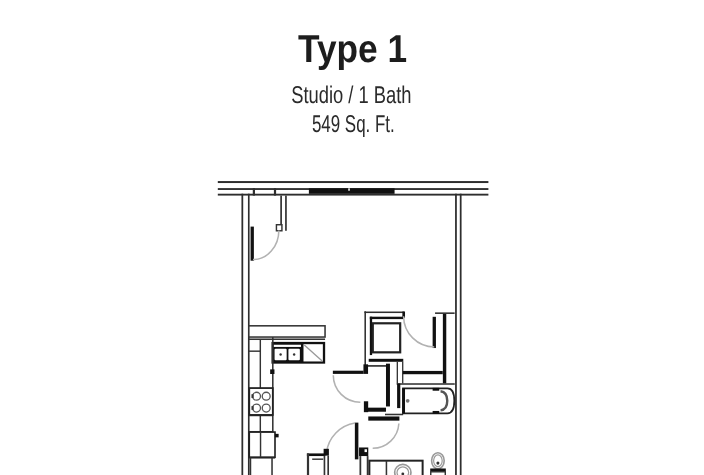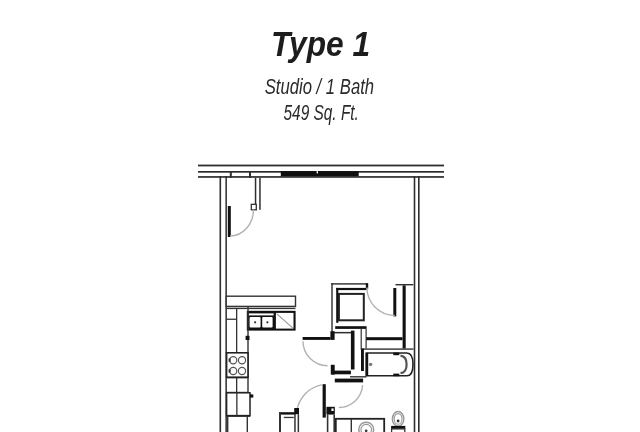--- a/index.html
+++ b/index.html
@@ -1,16 +1,16 @@
 <!DOCTYPE html>
 <html><head>
 <meta charset="utf-8">
 <style>
   html,body{margin:0;padding:0;background:#ffffff;}
-  #page{position:relative;width:640px;height:432px;background:#ffffff;overflow:hidden;font-style:italic;}
+  #page{position:relative;width:640px;height:432px;background:#ffffff;overflow:hidden;}
   svg{position:absolute;left:0;top:0;}
   text{font-family:"Liberation Sans",sans-serif;}
 </style>
 </head>
 <body>
 <div id="page">
 <svg width="640" height="432" viewBox="0 0 640 432">
 
   <text x="320.5" y="56.4" font-size="35.5" font-weight="bold" fill="#1d1d1d" text-anchor="middle" textLength="99.2" lengthAdjust="spacingAndGlyphs">Type 1</text>
   <text x="319.4" y="93.8" font-size="22" fill="#2a2a2a" text-anchor="middle" textLength="109.4" lengthAdjust="spacingAndGlyphs">Studio / 1 Bath</text>

